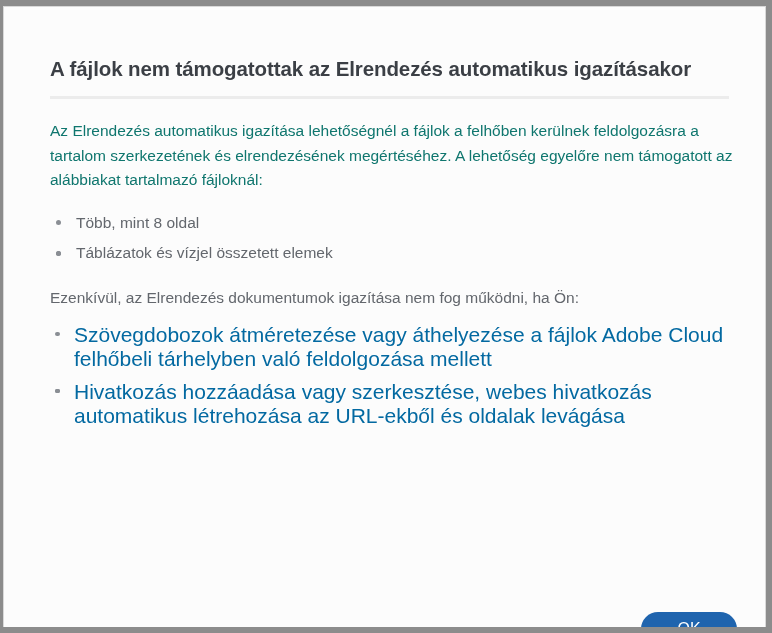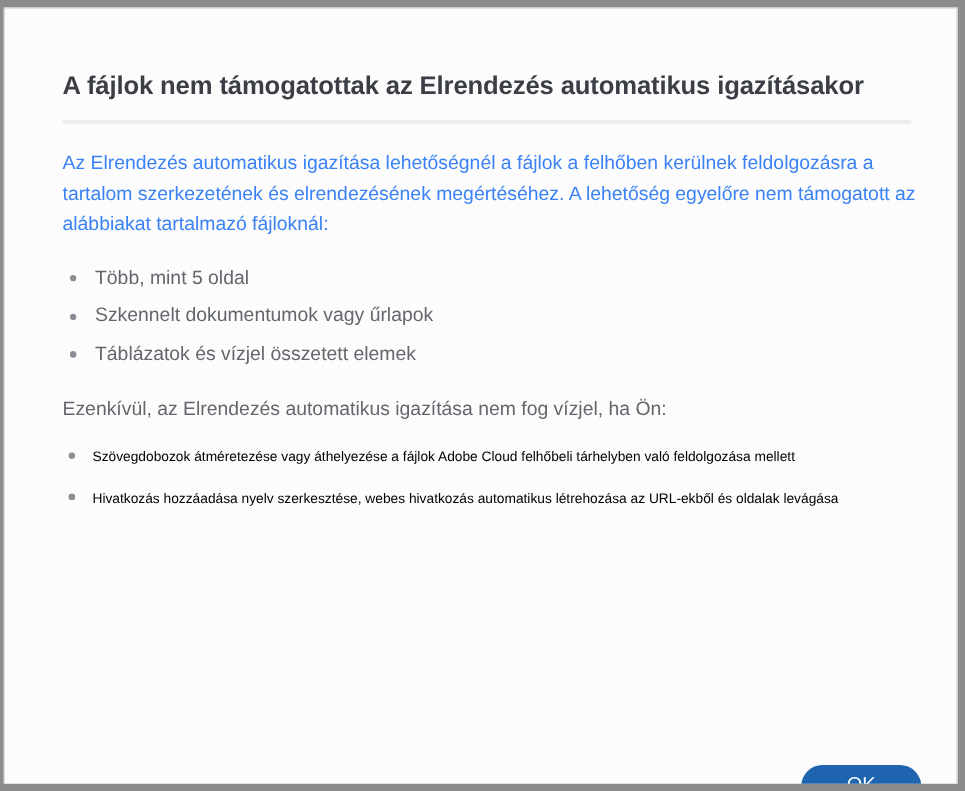--- a/index.html
+++ b/index.html
@@ -62,21 +62,21 @@
   .content {
     position: absolute;
     left: 46px;
     top: 112px;
     width: 690px;
   }
 
   .intro-paragraph {
     font-size: 15.5px;
     line-height: 24.5px;
-    color: #3b82f6;
+    color: #0f766e;
     width: 688px;
     margin: 0;
   }
 
   .bullet-list {
     list-style: none;
     margin: 0;
     padding: 0;
   }
 
@@ -111,23 +111,23 @@
     padding-top: 14px;
   }
 
   .bullet-list.secondary {
     margin-top: 13px;
   }
 
   .bullet-list.secondary li {
     position: relative;
     padding-left: 24px;
-    font-size: 11px;
+    font-size: 21px;
     line-height: 24px;
-    color: #000000;
+    color: #0369a1;
     margin-bottom: 9px;
     width: 694px;
   }
 
   .bullet-list.secondary li .bullet-dot {
     position: absolute;
     left: 5px;
     top: 8.5px;
     width: 4.5px;
     height: 4.5px;
@@ -163,48 +163,44 @@
 
     <div class="title-divider"></div>
 
     <div class="content">
 
       <p class="intro-paragraph">Az Elrendezés automatikus igazítása lehetőségnél a fájlok a felhőben kerülnek feldolgozásra a tartalom szerkezetének és elrendezésének megértéséhez. A lehetőség egyelőre nem támogatott az alábbiakat tartalmazó fájloknál:</p>
 
       <ul class="bullet-list primary">
         <li>
           <span class="bullet-dot"></span>
-          <span>Több, mint 5 oldal</span>
-        </li>
-        <li>
-          <span class="bullet-dot"></span>
-          <span>Szkennelt dokumentumok vagy űrlapok</span>
+          <span>Több, mint 8 oldal</span>
         </li>
         <li>
           <span class="bullet-dot"></span>
         </li>
         <li>
           <span class="bullet-dot"></span>
           <span>Táblázatok és vízjel összetett elemek</span>
         </li>
       </ul>
 
-      <p class="mid-paragraph">Ezenkívül, az Elrendezés automatikus igazítása nem fog vízjel, ha Ön:</p>
+      <p class="mid-paragraph">Ezenkívül, az Elrendezés dokumentumok igazítása nem fog működni, ha Ön:</p>
 
       <ul class="bullet-list secondary">
         <li>
           <span class="bullet-dot"></span>
           <span>Szövegdobozok átméretezése vagy áthelyezése a fájlok Adobe Cloud felhőbeli tárhelyben való feldolgozása mellett</span>
         </li>
         <li>
           <span class="bullet-dot"></span>
         </li>
         <li>
           <span class="bullet-dot"></span>
-          <span>Hivatkozás hozzáadása nyelv szerkesztése, webes hivatkozás automatikus létrehozása az URL-ekből és oldalak levágása</span>
+          <span>Hivatkozás hozzáadása vagy szerkesztése, webes hivatkozás automatikus létrehozása az URL-ekből és oldalak levágása</span>
         </li>
       </ul>
 
     </div>
 
     <button class="ok-button">OK</button>
 
   </div>
 </div>
 

